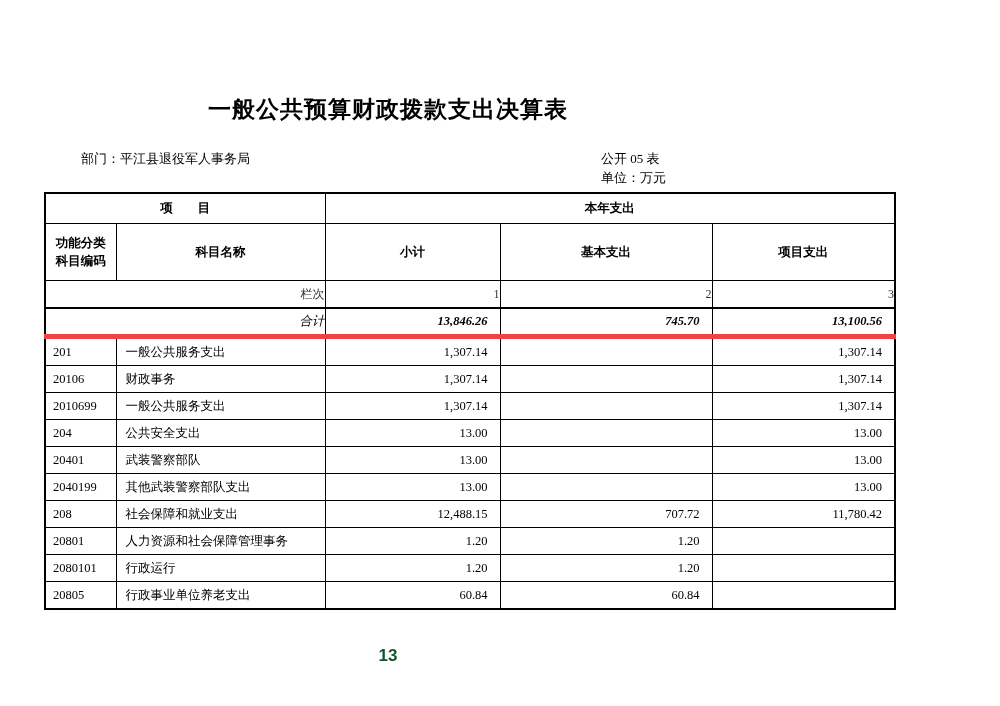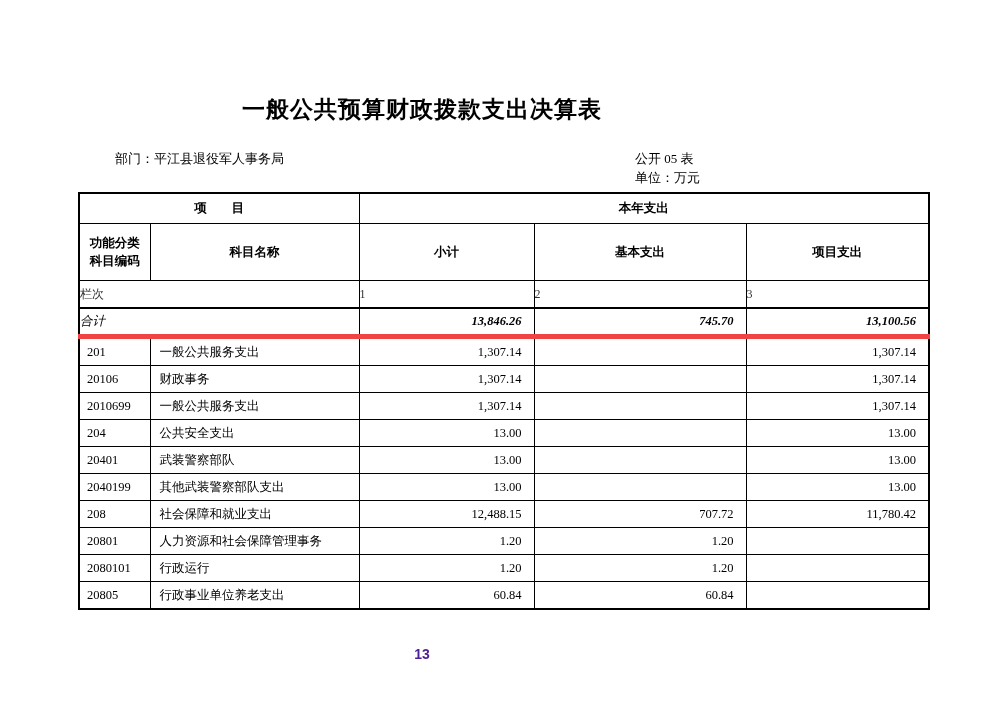--- a/index.html
+++ b/index.html
@@ -9,21 +9,21 @@
   }
   body {
     width: 1000px;
     height: 706px;
     font-family: "Liberation Serif", "DejaVu Serif", serif;
     color: #000;
     overflow: hidden;
   }
   .sheet {
     width: 688px;
-    margin-left: 78px;
+    margin-left: 44px;
   }
   .doc-title {
     margin-top: 94px;
     text-align: center;
     font-family: "Liberation Sans", "DejaVu Sans", sans-serif;
     font-weight: 700;
     font-size: 23px;
     letter-spacing: 1px;
   }
   .meta {
@@ -68,31 +68,31 @@
   tr.total td { height: 25px; border-top: 2px solid #000; border-bottom: 5px solid #ef4444; font-style: italic; }
   tr.data-row td { height: 26px; }
 
   .th {
     font-family: "Liberation Sans", "DejaVu Sans", sans-serif;
     font-weight: 700;
     text-align: center;
     font-size: 13px;
   }
   .th .two-line { line-height: 18px; display: inline-block; text-align: left; }
-  .center { text-align: left; }
+  .center { text-align: right; }
   .num { text-align: right; padding-right: 12px !important; }
   .code { padding-left: 7px !important; }
   .name { padding-left: 9px !important; }
   tr.total .num { font-weight: 700; }
   .page-num {
     margin-top: 36px;
     text-align: center;
     font-family: "Liberation Sans", "DejaVu Sans", sans-serif;
-    font-size: 14px;
-    color: #4c1d95;
+    font-size: 17px;
+    color: #14532d;
     font-weight: 600;
   }
 </style>
 </head>
 <body>
 
 <div class="sheet">
 
   <div class="doc-title">一般公共预算财政拨款支出决算表</div>
 

